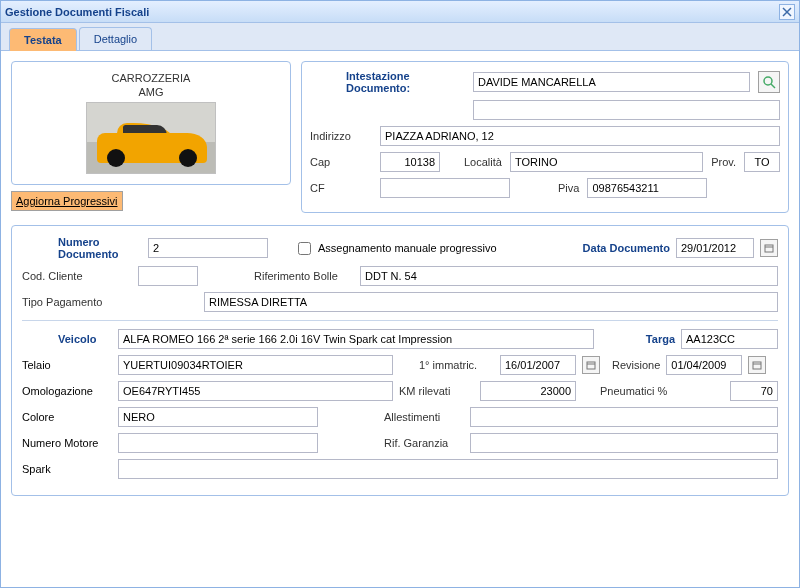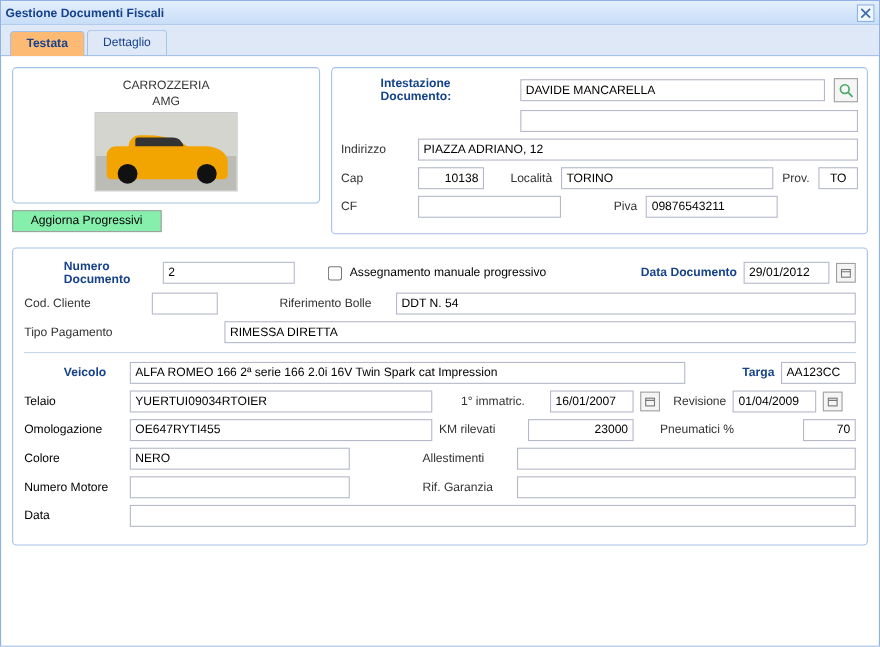--- a/index.html
+++ b/index.html
@@ -23,21 +23,21 @@
 .car-img { width: 130px; height: 72px; margin: 4px auto 2px; display: block; border: 1px solid #c0c0c0; background:
   linear-gradient(180deg, #d5d5d0 0%, #d5d5d0 55%, #bcbcb6 55%, #bcbcb6 100%);
   position: relative; overflow:hidden;
 }
 .car-body { position:absolute; left:10px; top:30px; width:110px; height:30px; background:#f2a400; border-radius: 8px 20px 4px 4px / 8px 14px 4px 4px; }
 .car-top { position:absolute; left:30px; top:20px; width:56px; height:16px; background:#f2a400; border-radius: 10px 40px 0 0 / 10px 16px 0 0; }
 .car-win { position:absolute; left:36px; top:22px; width:44px; height:10px; background:#333; border-radius: 4px 16px 0 0; }
 .wheel { position:absolute; width:18px; height:18px; background:#111; border-radius:50%; bottom:6px; }
 .wheel.l{ left:20px;} .wheel.r{ right:18px;}
 
-.aggiorna-btn { margin-top: 6px; padding: 3px 16px; border: 1px solid #a0a0a0; background: #86efac; cursor: pointer; }
+.aggiorna-btn { margin-top: 6px; padding: 3px 4px; border: 1px solid #a0a0a0; background: #fdba74; cursor: pointer; text-decoration: underline; }
 
 .panel-right { flex: 1; }
 .intest-row { display: flex; align-items: center; gap: 8px; margin-bottom: 6px; }
 .lbl-blue { color: #15428b; font-weight: bold; padding-left: 36px; }
 .lbl { color: #333; width: 62px; }
 .lbl-sm { color: #333; }
 input.txt { border: 1px solid #b5b8c8; height: 20px; padding: 2px 4px; background: #fff; }
 .icon-btn { width: 22px; height: 22px; border: 1px solid #a0a0a0; background: #f5f5f5; display:flex; align-items:center; justify-content:center; cursor:pointer; }
 
 .panel-main { border: 1px solid #a3c0e8; border-radius: 4px; padding: 10px; }
@@ -148,21 +148,21 @@
         <span style="width:60px"></span>
         <input class="txt" style="flex: 1 1 0%;" value="RIMESSA DIRETTA">
       </div>
 
       <hr class="sep">
 
       <div class="form-row">
         <span class="lbl-blue" style="width:90px">Veicolo</span>
         <input class="txt" style="flex: 1 1 0%;" value="ALFA ROMEO 166 2ª serie 166 2.0i 16V Twin Spark cat Impression">
         <span class="lbl-blue" style="margin-left:10px">Targa</span>
-        <input class="txt" style="width: 68px;" value="AA123CC">
+        <input class="txt" style="width: 97px;" value="AA123CC">
       </div>
 
       <div class="form-row">
         <span style="width:90px">Telaio</span>
         <input class="txt" style="width: 275px;" value="YUERTUI09034RTOIER">
         <span class="lbl-sm" style="margin-left:20px; width:75px">1° immatric.</span>
         <input class="txt" style="width: 76px;" value="16/01/2007">
         <div class="cal-btn">
           <svg width="10" height="10" viewBox="0 0 10 10">
               <rect x="1" y="2" width="8" height="7" fill="none" stroke="#777"></rect>
@@ -196,18 +196,18 @@
       </div>
 
       <div class="form-row">
         <span style="width:90px">Numero Motore</span>
         <input class="txt" style="width: 200px;" value="">
         <span class="lbl-sm" style="margin-left:60px; width:80px">Rif. Garanzia</span>
         <input class="txt" style="flex: 1 1 0%;" value="">
       </div>
 
       <div class="form-row">
-        <span style="width:90px">Data</span>
+        <span style="width:90px">Spark</span>
         <input class="txt" style="flex: 1 1 0%;" value="">
       </div>
     </div>
   </div>
 </div>
 
 </body></html>

